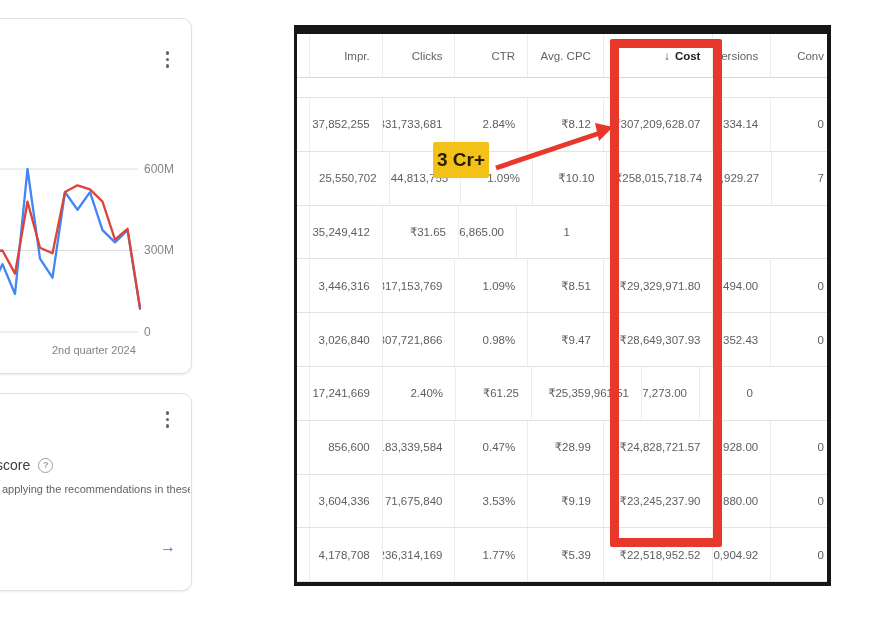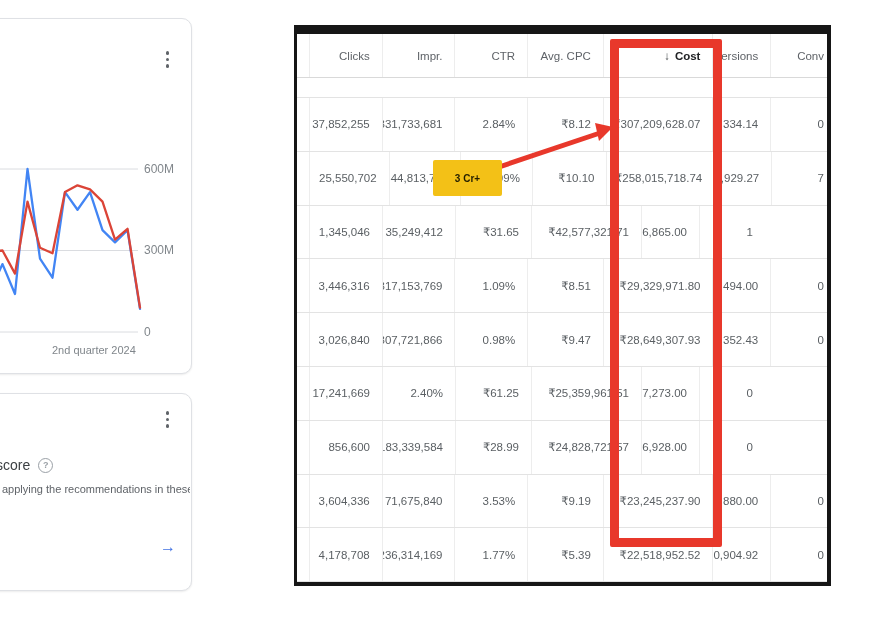--- a/index.html
+++ b/index.html
@@ -40,22 +40,22 @@
         box-sizing:border-box;border-right:1px solid #ededed;padding-right:12px;
         font-size:11.5px;color:#5a5f63;white-space:nowrap;}
   .cell:last-child{border-right:none;padding-right:3px;}
   .trow.header .cell{font-weight:500;color:#5f6368;font-size:11.5px;}
   .trow.header .cell.sorted{font-weight:700;color:#202124;}
   .sort-ic{font-weight:400;margin-right:5px;color:#3c4043;}
 
   
   #red-rect{position:absolute;left:610px;top:39px;width:112px;height:508px;
             border:9px solid #e8382b;border-radius:2px;box-sizing:border-box;z-index:6;pointer-events:none;}
-  #anno-badge{position:absolute;left:433px;top:160px;width:69px;height:36px;background:#f3c117;
-              display:flex;align-items:center;justify-content:center;font-size:10px;font-weight:700;
+  #anno-badge{position:absolute;left:433px;top:142px;width:56px;height:36px;background:#f3c117;
+              display:flex;align-items:center;justify-content:center;font-size:19px;font-weight:700;
               color:#231f00;z-index:8;border-radius:2px;}
   #anno-arrow{position:absolute;left:0;top:0;width:880px;height:617px;z-index:7;pointer-events:none;}
   #chart-svg{position:absolute;left:0;top:138px;width:200px;height:225px;}
 </style>
 </head>
 <body>
 
 <div id="stage">
 
   <div class="card" id="card-chart">
@@ -87,22 +87,22 @@
   <div class="opt-title">
     <span>score</span>
     <span class="help-circle">?</span>
   </div>
   <div class="opt-desc">applying the recommendations in these</div>
   <div class="fwd-arrow">→</div>
 
   <div id="table-frame">
     <div class="trow header" id="table-header">
         <div class="cell" style="width: 11px;"></div>
+        <div class="cell" style="width: 73px;">Impr.</div>
         <div class="cell" style="width: 73px;">Clicks</div>
-        <div class="cell" style="width: 73px;">Impr.</div>
         <div class="cell" style="width: 73px;">CTR</div>
         <div class="cell" style="width: 76px;">Avg. CPC</div>
         <div class="cell sorted" style="width: 110px;"><span class="sort-ic">↓</span>Cost</div>
         <div class="cell" style="width: 58px;">Conversions</div>
         <div class="cell" style="width: 56px;">Conv</div>
       </div>
     <div class="trow spacer" id="table-spacer"></div>
     <div id="table-body">
         <div class="trow data">
           <div class="cell" style="width: 11px;"></div>
@@ -119,24 +119,22 @@
           <div class="cell" style="width: 73px; margin-left: 8px;">25,550,702</div>
           <div class="cell" style="width: 73px;">2,344,813,755</div>
           <div class="cell" style="width: 73px;">1.09%</div>
           <div class="cell" style="width: 76px;">₹10.10</div>
           <div class="cell" style="width: 110px;">₹258,015,718.74</div>
           <div class="cell" style="width: 58px;">2,981,929.27</div>
           <div class="cell" style="width: 56px;">7</div>
         </div>
         <div class="trow data">
           <div class="cell" style="width: 11px;"></div>
-          <div class="cell" style="width: 73px;">1,345,046</div>
           <div class="cell" style="width: 73px;">35,249,412</div>
           <div class="cell" style="width: 76px;">₹31.65</div>
-          <div class="cell" style="width: 110px;">₹42,577,321.71</div>
           <div class="cell" style="width: 58px;">26,865.00</div>
           <div class="cell" style="width: 56px;">1</div>
         </div>
         <div class="trow data">
           <div class="cell" style="width: 11px;"></div>
           <div class="cell" style="width: 73px;">3,446,316</div>
           <div class="cell" style="width: 73px;">317,153,769</div>
           <div class="cell" style="width: 73px;">1.09%</div>
           <div class="cell" style="width: 76px;">₹8.51</div>
           <div class="cell" style="width: 110px;">₹29,329,971.80</div>
@@ -159,20 +157,21 @@
           <div class="cell" style="width: 73px;">2.40%</div>
           <div class="cell" style="width: 76px;">₹61.25</div>
           <div class="cell" style="width: 110px;">₹25,359,961.51</div>
           <div class="cell" style="width: 58px;">17,273.00</div>
           <div class="cell" style="width: 56px;">0</div>
         </div>
         <div class="trow data">
           <div class="cell" style="width: 11px;"></div>
           <div class="cell" style="width: 73px;">856,600</div>
           <div class="cell" style="width: 73px;">183,339,584</div>
+          <div class="cell" style="width: 73px;">0.47%</div>
           <div class="cell" style="width: 76px;">₹28.99</div>
           <div class="cell" style="width: 110px;">₹24,828,721.57</div>
           <div class="cell" style="width: 58px;">66,928.00</div>
           <div class="cell" style="width: 56px;">0</div>
         </div>
         <div class="trow data">
           <div class="cell" style="width: 11px;"></div>
           <div class="cell" style="width: 73px;">3,604,336</div>
           <div class="cell" style="width: 73px;">71,675,840</div>
           <div class="cell" style="width: 73px;">3.53%</div>

